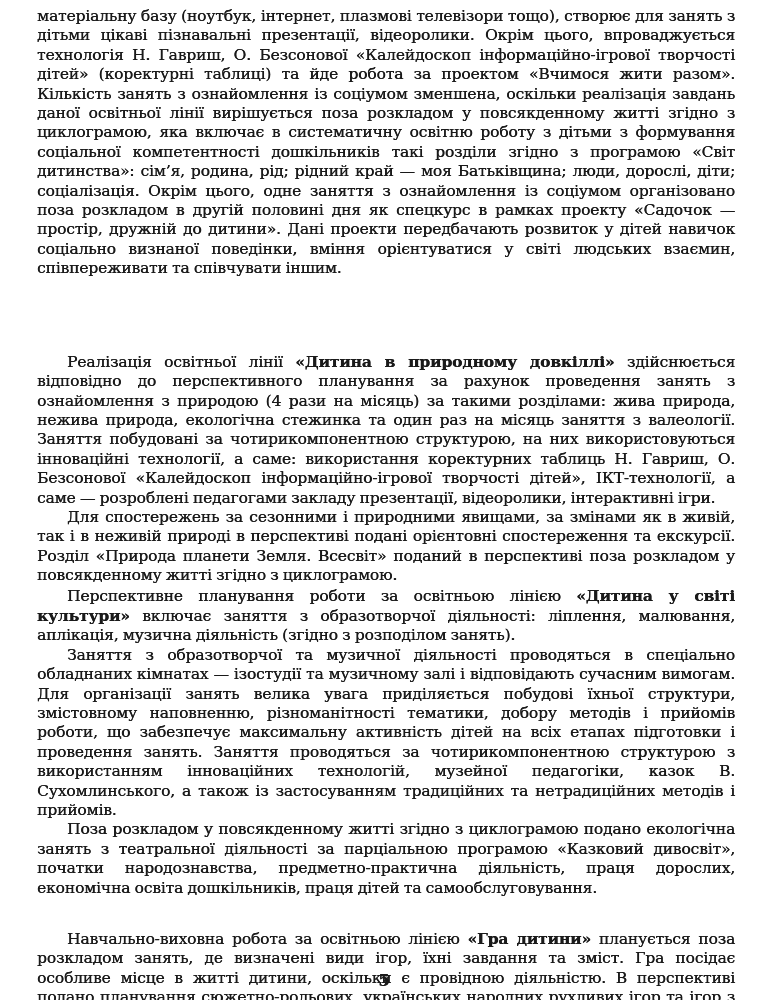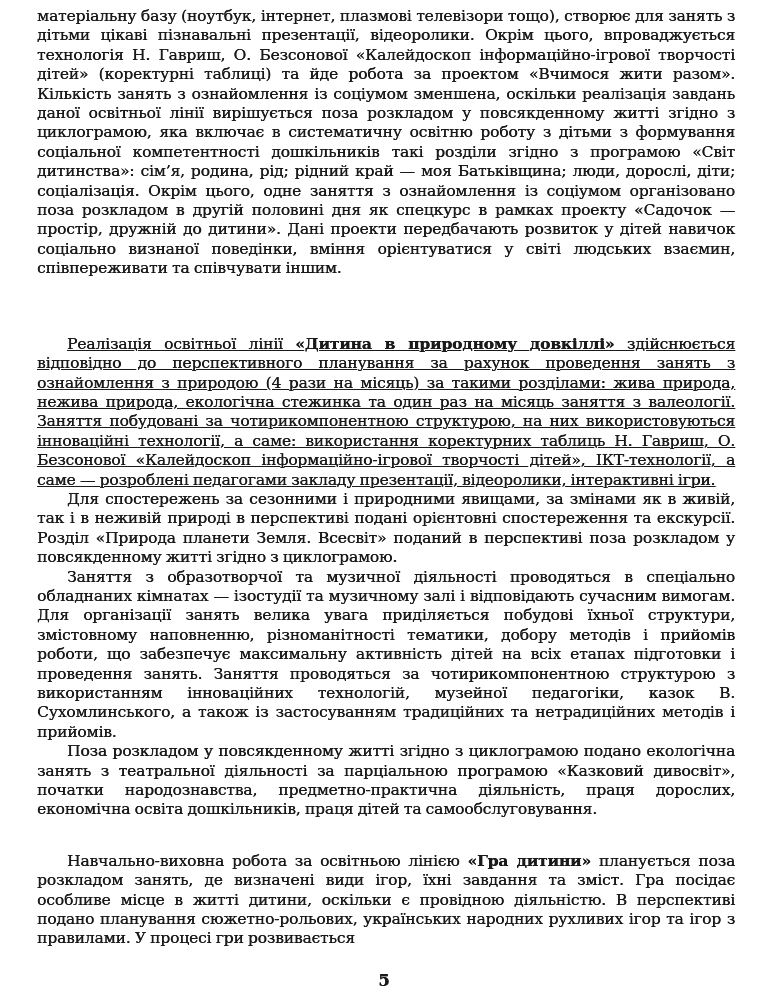--- a/index.html
+++ b/index.html
@@ -25,21 +25,21 @@
   .para {
     margin: 0;
     text-align: justify;
     font-size: 15.5px;
     line-height: 19.4px;
     letter-spacing: -0.15px;
     word-spacing: -0.5px;
     text-shadow: 0.3px 0 0 currentColor;
   }
   .para.indent { text-indent: 30px; }
-  .gap-lg { margin-top: 55px; text-decoration: underline; }
+  .gap-lg { margin-top: 73px; }
   .gap-md { margin-top: 31px; }
   .bold { font-weight: 700; }
   .page-number {
     position: absolute;
     left: 0;
     right: 0;
     bottom: 10px;
     text-align: center;
     font-weight: 700;
     font-size: 16.5px;
@@ -51,20 +51,21 @@
 
 <div class="page">
   <div class="text-body">
 
     <p class="para"><span>матеріальну базу (ноутбук, інтернет, плазмові телевізори тощо), створює для занять з дітьми цікаві пізнавальні презентації, відеоролики. Окрім цього, впроваджується технологія Н. Гавриш, О. Безсонової «Калейдоскоп інформаційно-ігрової творчості дітей» (коректурні таблиці) та йде робота за проектом «Вчимося жити разом». Кількість занять з ознайомлення із соціумом зменшена, оскільки реалізація завдань даної освітньої лінії вирішується поза розкладом у повсякденному житті згідно з циклограмою, яка включає в систематичну освітню роботу з дітьми з формування соціальної компетентності дошкільників такі розділи згідно з програмою «Світ дитинства»: сім’я, родина, рід; рідний край — моя Батьківщина; люди, дорослі, діти; соціалізація. Окрім цього, одне заняття з ознайомлення із соціумом організовано поза розкладом в другій половині дня як спецкурс в рамках проекту «Садочок — простір, дружній до дитини». Дані проекти передбачають розвиток у дітей навичок соціально визнаної поведінки, вміння орієнтуватися у світі людських взаємин, співпереживати та співчувати іншим.</span></p>
 
     <p class="para indent gap-lg"><span>Реалізація освітньої лінії </span><span class="bold">«Дитина в природному довкіллі»</span><span> здійснюється відповідно до перспективного планування за рахунок проведення занять з ознайомлення з природою (4 рази на місяць) за такими розділами: жива природа, нежива природа, екологічна стежинка та один раз на місяць заняття з валеології. Заняття побудовані за чотирикомпонентною структурою, на них використовуються інноваційні технології, а саме: використання коректурних таблиць Н. Гавриш, О. Безсонової «Калейдоскоп інформаційно-ігрової творчості дітей», ІКТ-технології, а саме — розроблені педагогами закладу презентації, відеоролики, інтерактивні ігри.</span></p>
 
     <p class="para indent"><span>Для спостережень за сезонними і природними явищами, за змінами як в живій, так і в неживій природі в перспективі подані орієнтовні спостереження та екскурсії. Розділ «Природа планети Земля. Всесвіт» поданий в перспективі поза розкладом у повсякденному житті згідно з циклограмою.</span></p>
 
+    <p class="para indent"><span>Перспективне планування роботи за освітньою лінією </span><span class="bold">«Дитина у світі культури»</span><span> включає заняття з образотворчої діяльності: ліплення, малювання, аплікація, музична діяльність (згідно з розподілом занять).</span></p>
 
     <p class="para indent"><span>Заняття з образотворчої та музичної діяльності проводяться в спеціально обладнаних кімнатах — ізостудії та музичному залі і відповідають сучасним вимогам. Для організації занять велика увага приділяється побудові їхньої структури, змістовному наповненню, різноманітності тематики, добору методів і прийомів роботи, що забезпечує максимальну активність дітей на всіх етапах підготовки і проведення занять. Заняття проводяться за чотирикомпонентною структурою з використанням інноваційних технологій, музейної педагогіки, казок В. Сухомлинського, а також із застосуванням традиційних та нетрадиційних методів і прийомів.</span></p>
 
     <p class="para indent"><span>Поза розкладом у повсякденному житті згідно з циклограмою подано екологічна занять з театральної діяльності за парціальною програмою «Казковий дивосвіт», початки народознавства, предметно-практична діяльність, праця дорослих, економічна освіта дошкільників, праця дітей та самообслуговування.</span></p>
 
     <p class="para indent gap-md"><span>Навчально-виховна робота за освітньою лінією </span><span class="bold">«Гра дитини»</span><span> планується поза розкладом занять, де визначені види ігор, їхні завдання та зміст. Гра посідає особливе місце в житті дитини, оскільки є провідною діяльністю. В перспективі подано планування сюжетно-рольових, українських народних рухливих ігор та ігор з правилами. У процесі гри розвивається</span></p>
 
   </div>
 
   <div class="page-number">5</div>

